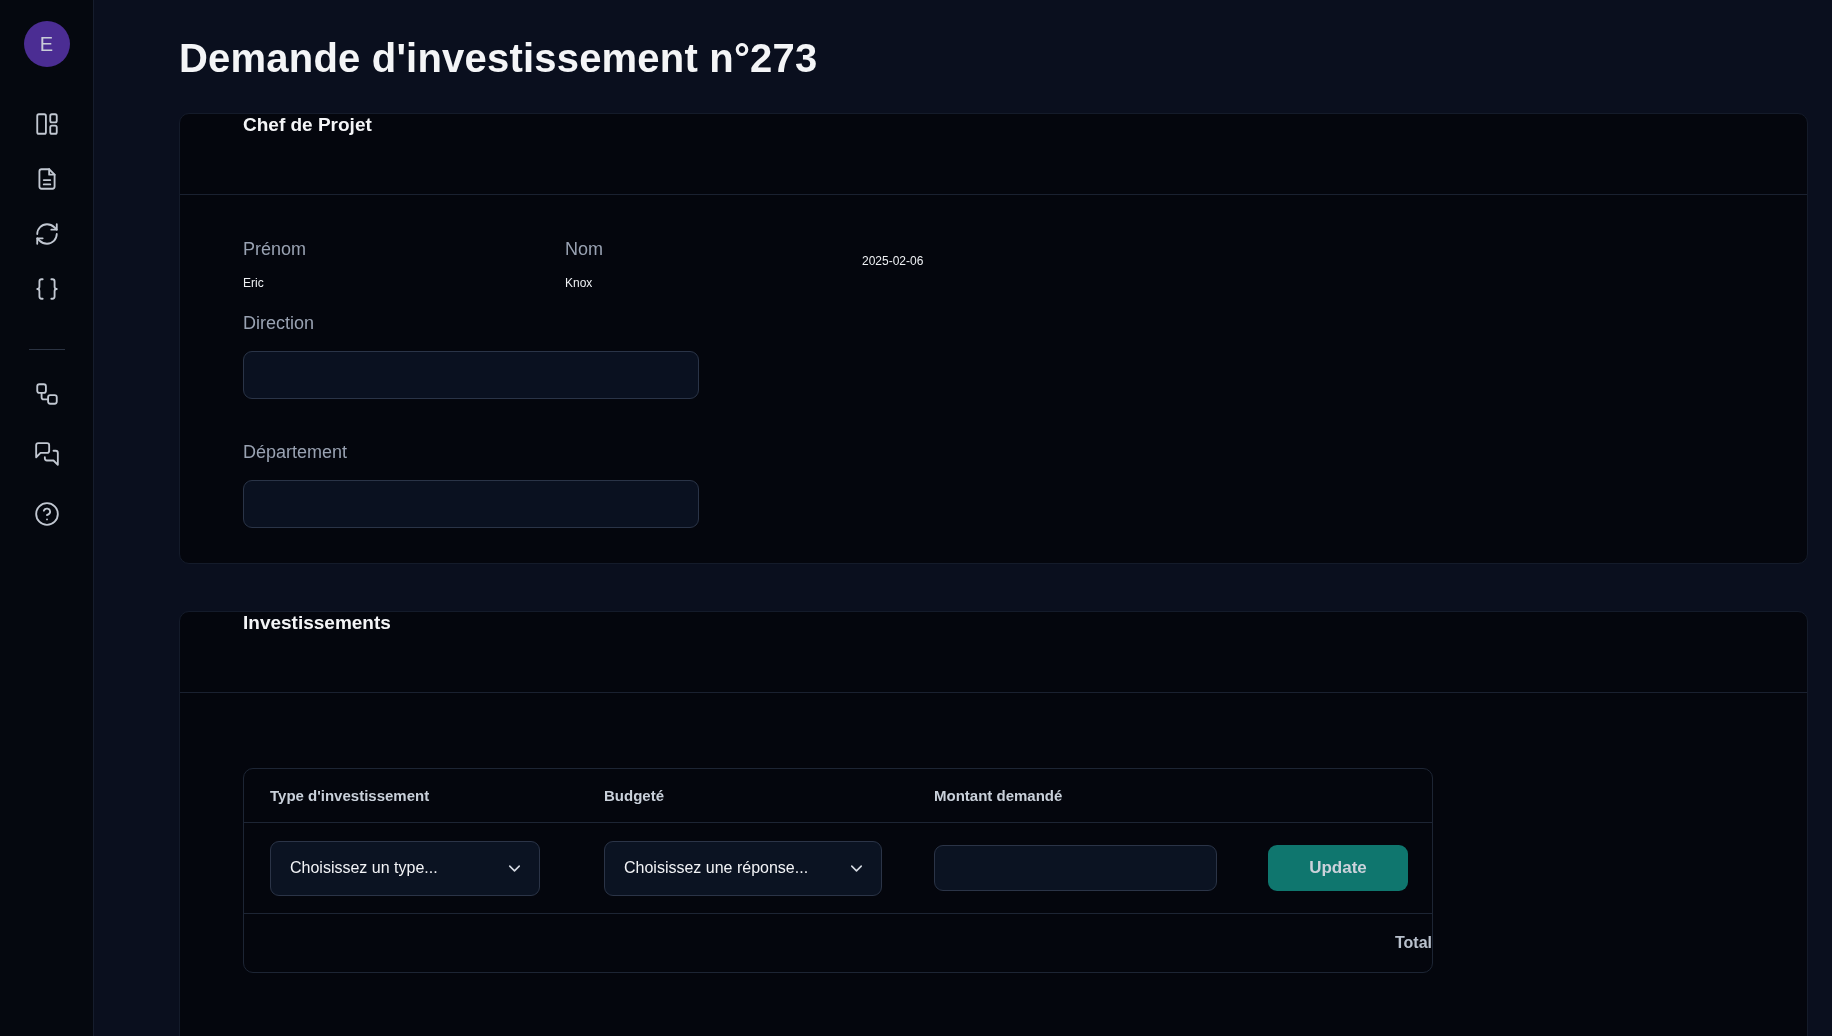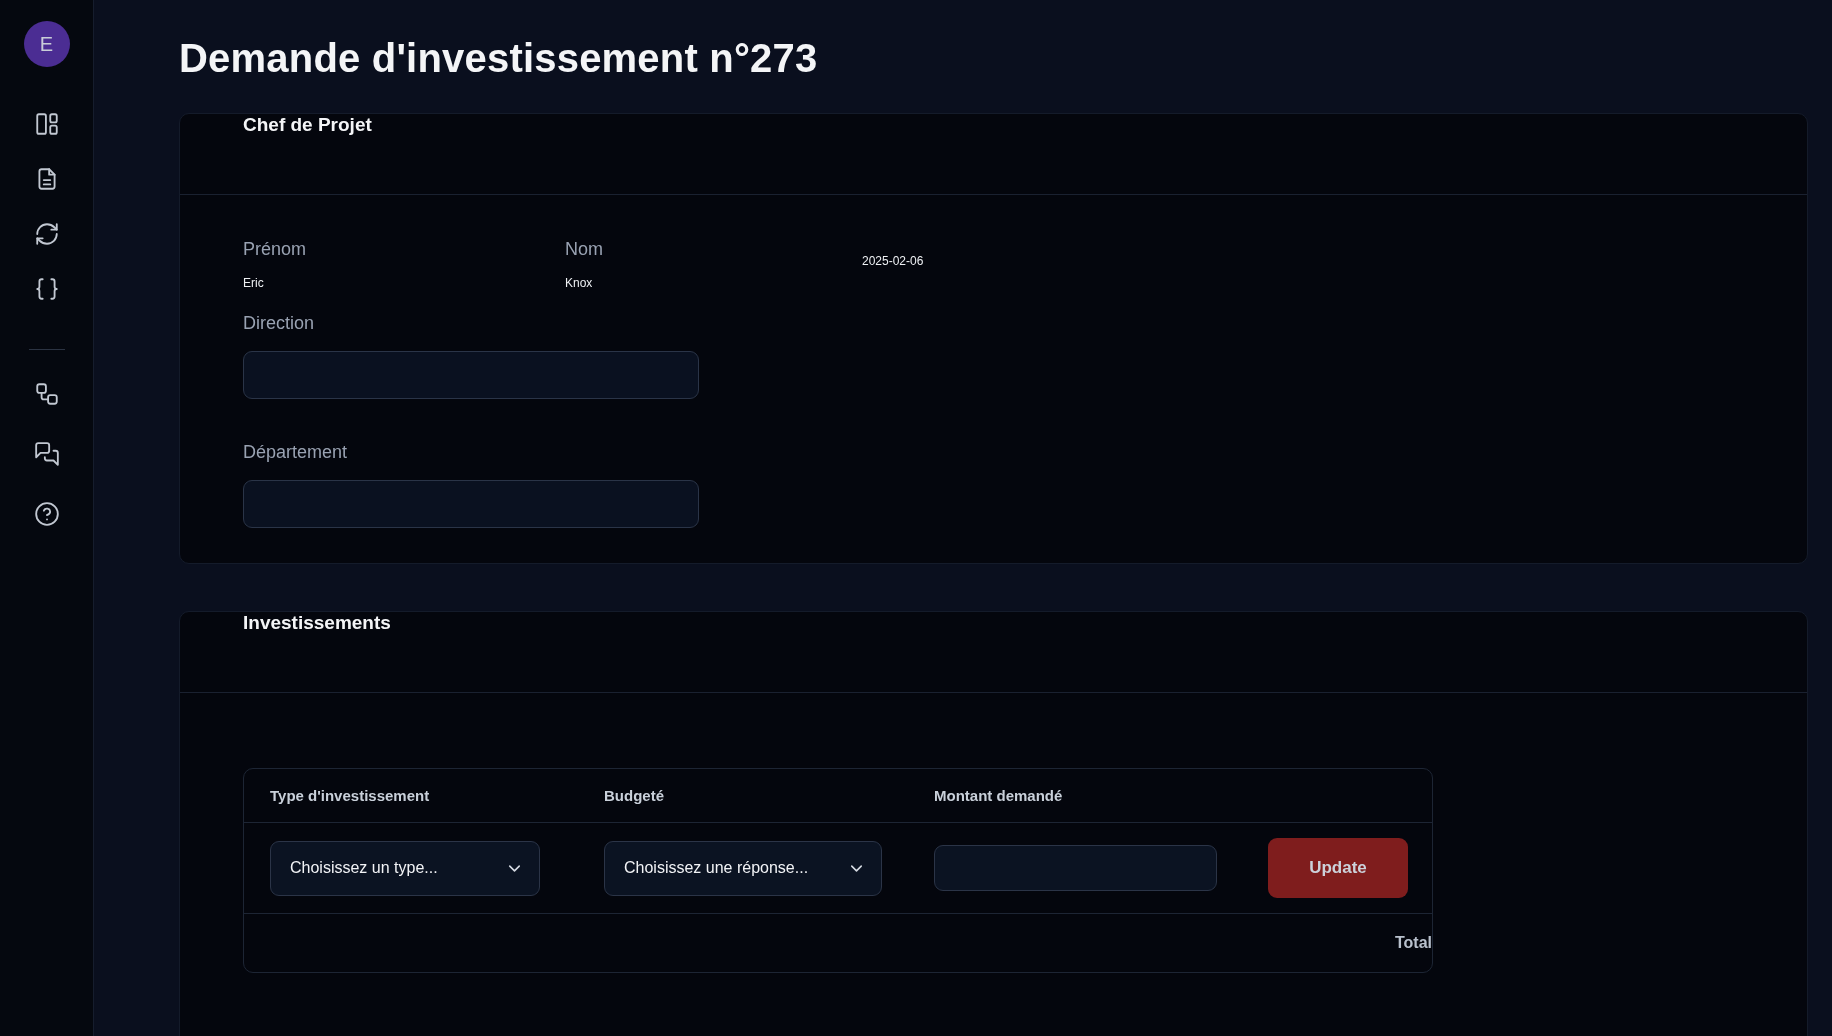--- a/index.html
+++ b/index.html
@@ -145,22 +145,22 @@
     border: 1px solid #2b3447;
     border-radius: 9px;
     color: #e5e7eb; font-size: 16px;
     padding: 0 14px;
     outline: none;
     font-family: "Liberation Sans", sans-serif;
   }
 
   .update-btn {
     margin-left: 25px;
-    width: 140px; height: 60px;
-    background: #7f1d1d;
+    width: 140px; height: 46px;
+    background: #0f766e;
     border: none; border-radius: 9px;
     color: #ccd2db;
     font-size: 17px; font-weight: 700;
     font-family: "Liberation Sans", sans-serif;
     cursor: pointer;
   }
 </style>
 </head>
 <body>
 

